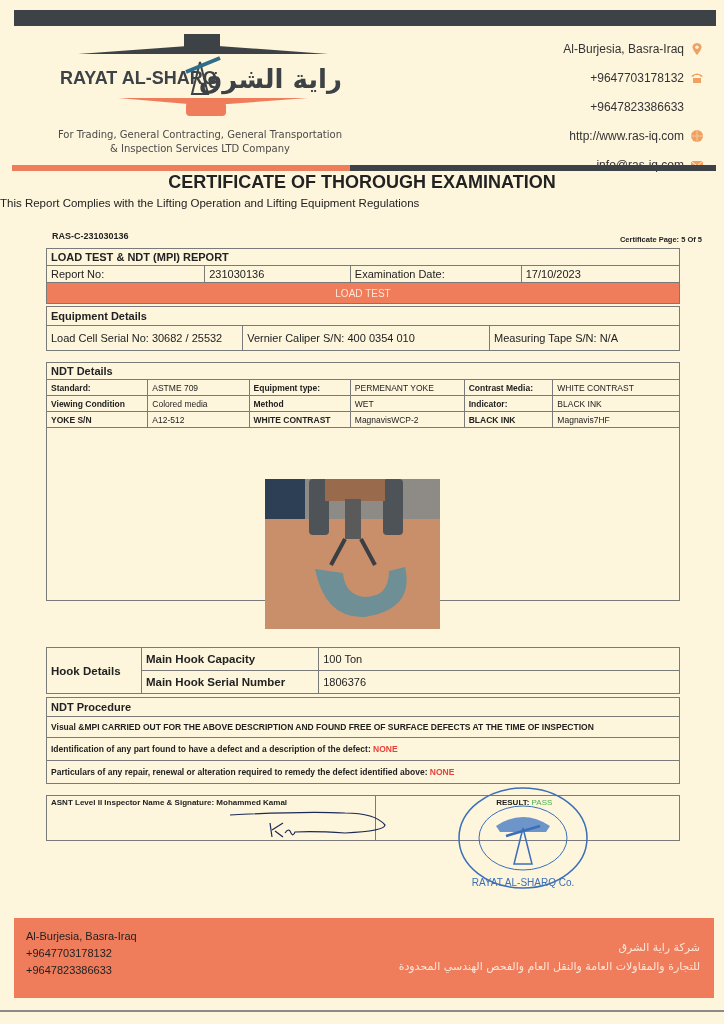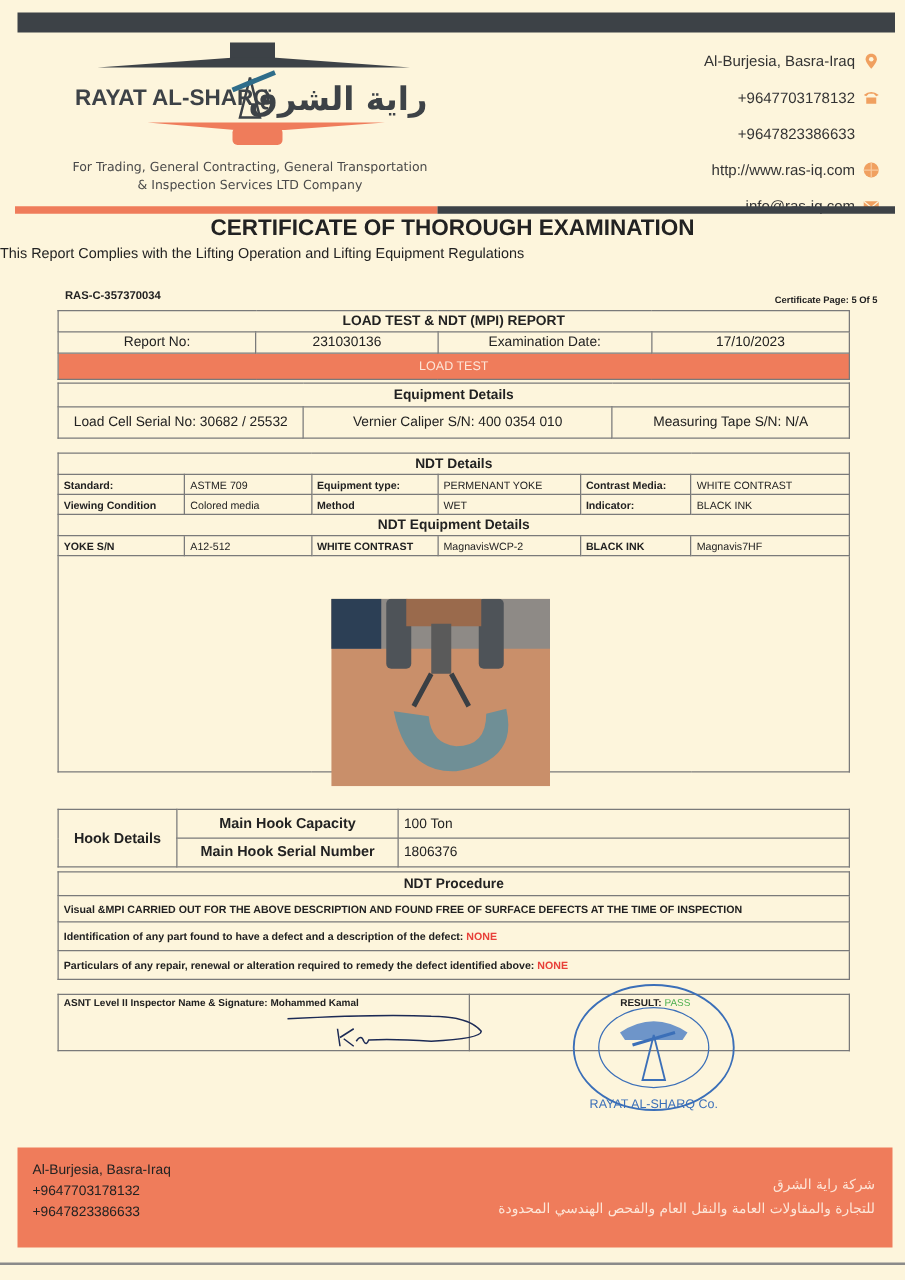--- a/index.html
+++ b/index.html
@@ -11,21 +11,21 @@
   .contacts .row{height:29px;display:flex;align-items:center;justify-content:flex-end;gap:6px;}
   .contacts .ic{width:14px;height:14px;display:inline-block;}
   .divider-o{position:absolute;left:12px;top:165px;width:338px;height:6px;background:#ef7c5b;}
   .divider-d{position:absolute;left:350px;top:165px;width:366px;height:6px;background:#3d4247;}
   .title{position:absolute;left:0;width:724px;top:172px;text-align:center;font-size:18px;font-weight:bold;color:#222;}
   .subtitle{position:absolute;left:0;width:724px;top:197px;text-align:left;font-size:11.5px;color:#222;}
   .certno{position:absolute;left:52px;top:231px;font-size:9px;font-weight:bold;}
   .certpage{position:absolute;right:22px;top:235px;font-size:7.5px;font-weight:bold;}
   table{border-collapse:collapse;position:absolute;left:46px;width:634px;}
   td{border:1px solid #7a7a7a;font-size:11px;padding:0 4px;height:16px;}
-  .c{text-align:center;}
+  .c{text-align:left;}
   .b{font-weight:bold;}
   .orange{background:#ef7c5b;color:#fde6d8;text-align:center;font-size:10px;margin-top:44px;}
   .sm td{font-size:8.5px;height:15px;}
   .red{color:#e8413a;font-weight:bold;}
   .green{color:#4caf50;}
   .footer{position:absolute;left:14px;top:918px;width:700px;height:80px;background:#ef7c5b;}
   .footer .left{position:absolute;left:12px;top:10px;font-size:11px;line-height:17px;color:#222;}
   .footer .right{position:absolute;right:14px;top:20px;text-align:right;font-size:11px;line-height:19px;color:#fde6d8;direction:rtl;font-family:"DejaVu Sans",sans-serif;}
   .footline{position:absolute;left:0;top:1010px;width:724px;height:2px;background:#8a8a8a;}
   .stamp{position:absolute;left:456px;top:786px;width:135px;height:105px;}
@@ -85,21 +85,21 @@
         <path d="M1 3 L7 8 L13 3" fill="none" stroke="#fdf5dc" stroke-width="1"></path>
       </svg>
   </div>
 </div>
 
 <div class="divider-o"></div>
 <div class="divider-d"></div>
 
 <div class="title">CERTIFICATE OF THOROUGH EXAMINATION</div>
 <div class="subtitle">This Report Complies with the Lifting Operation and Lifting Equipment Regulations</div>
-<div class="certno">RAS-C-357370034</div>
+<div class="certno">RAS-C-231030136</div>
 <div class="certpage">Certificate Page: 5 Of 5</div>
 
 <table style="top:248px;">
   <tbody>
       <tr>
         <td colspan="4" class="c b">LOAD TEST &amp; NDT (MPI) REPORT</td>
       </tr>
   <tr>
     <td class="c" style="width:25%">Report No:</td>
     <td class="c" style="width:23%">231030136</td>
@@ -139,23 +139,20 @@
     <td>WHITE CONTRAST</td>
   </tr>
   <tr>
     <td class="b">Viewing Condition</td>
     <td>Colored media</td>
     <td class="b">Method</td>
     <td>WET</td>
     <td class="b">Indicator:</td>
     <td>BLACK INK</td>
   </tr>
-  <tr>
-        <td colspan="6" class="c b" style="font-size:11px;height:16px">NDT Equipment Details</td>
-      </tr>
   <tr>
     <td class="b">YOKE S/N</td>
     <td>A12-512</td>
     <td class="b">WHITE CONTRAST</td>
     <td>MagnavisWCP-2</td>
     <td class="b">BLACK INK</td>
     <td>Magnavis7HF</td>
   </tr>
   <tr>
         <td colspan="6" style="height:172px"></td>

